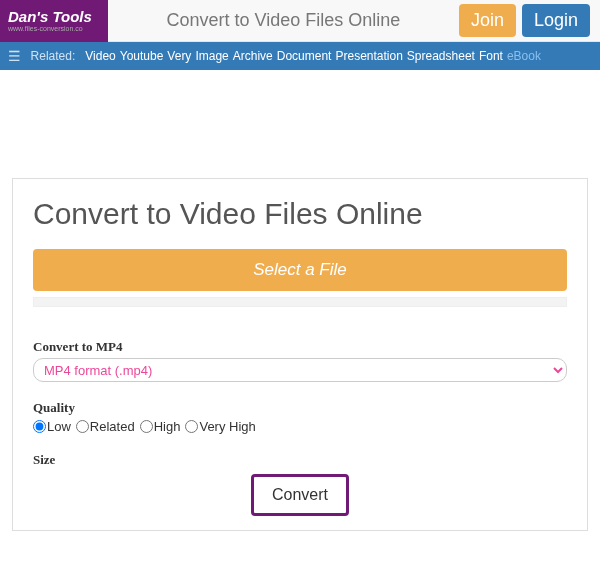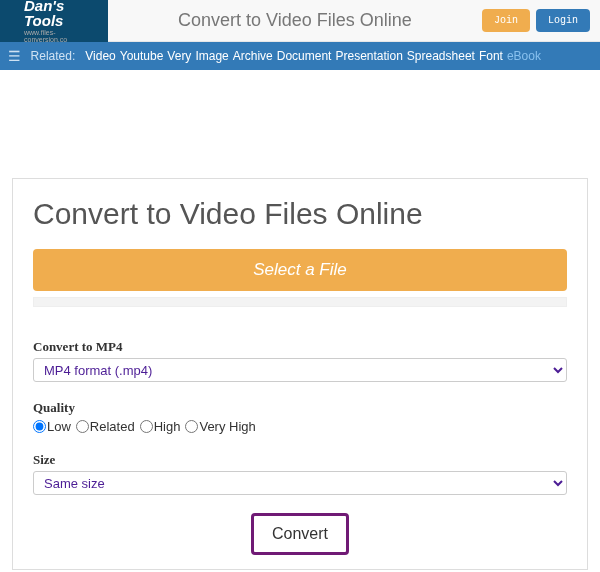--- a/index.html
+++ b/index.html
@@ -1,45 +1,45 @@
 <!DOCTYPE html>
 <html><head>
   <meta charset="utf-8">
   <style>
     * { margin: 0; padding: 0; box-sizing: border-box; }
     body { font-family: "Helvetica Neue", Helvetica, Arial, sans-serif; font-size: 14px; color: #333; background: #fff; width: 600px; }
     
     .topbar { background: #f8f8f8; border-bottom: 1px solid #e7e7e7; height: 42px; display: flex; align-items: center; }
-    .brand-box { background: #0c4a6e; height: 42px; display: flex; flex-direction: column; justify-content: center; padding: 0 24px; width: 108px; }
+    .brand-box { background: #701a75; height: 42px; display: flex; flex-direction: column; justify-content: center; padding: 0 8px; width: 108px; }
     .brand-title { color: #fff; font-weight: bold; font-size: 15px; font-style: italic; line-height: 1; }
     .brand-sub { color: #aaa; font-size: 7px; line-height: 1; margin-top: 1px; }
     .top-title { flex: 1; text-align: center; color: #777; font-size: 18px; }
     .top-actions { display: flex; gap: 6px; padding-right: 10px; }
-    .btn { border: none; border-radius: 4px; padding: 6px 12px; font-size: 10px; color: #fff; cursor: pointer; font-family: Liberation Mono, monospace; }
+    .btn { border: none; border-radius: 4px; padding: 6px 12px; font-size: 18px; color: #fff; cursor: pointer; }
     .btn-join { background: #f0ad4e; }
     .btn-login { background: #337ab7; }
     
     .navbar { background: #337ab7; height: 28px; display: flex; align-items: center; padding: 0 8px; gap: 10px; font-size: 12px; color: #fff; }
     .hamburger { color: #cfe2f3; font-size: 14px; }
     .related-label { color: #cfe2f3; }
     .nav-links { display: flex; gap: 4px; flex-wrap: nowrap; overflow: hidden; }
     .nav-link { color: #fff; white-space: nowrap; cursor: pointer; }
     .nav-link:last-child { color: #88c0ee; }
     
     .spacer { height: 108px; }
     
     .card { margin: 0 12px 12px 12px; border: 1px solid #ddd; padding: 18px 20px 14px 20px; }
     .card h1 { font-size: 30px; color: #555; font-weight: 500; margin-bottom: 18px; }
     
     .file-btn-wrap { margin-bottom: 6px; }
     .file-btn { width: 100%; background: #f0ad4e; color: #fff; border: none; border-radius: 4px; padding: 11px 0; font-size: 17px; cursor: pointer; font-style: italic; }
     .file-bar { width: 100%; height: 10px; background: #f3f3f3; border: 1px solid #eee; margin-bottom: 32px; }
     
     .field-label { font-weight: bold; font-size: 13px; margin-bottom: 3px; display: block; font-family: Liberation Serif, serif; }
-    .select { width: 100%; height: 24px; border: 1px solid #ccc; border-radius: 3px; background: #fff; padding: 0 6px; margin-bottom: 18px; font-size: 13px; color: #4c1d95; }
+    .select { width: 100%; height: 24px; border: 1px solid #ccc; border-radius: 10px; background: #fff; padding: 0 6px; margin-bottom: 18px; font-size: 13px; color: #ec4899; }
     
     .radio-row { display: flex; gap: 4px; align-items: center; margin-bottom: 18px; font-size: 13px; }
     .radio-row label { display: inline-flex; align-items: center; margin-right: 1px; }
     .radio-row input { margin-right: 1px; }
     
     .convert-wrap { text-align: center; margin-top: 6px; }
     .convert-btn { background: #fff; border: 3px solid #701a75; border-radius: 4px; padding: 9px 18px; font-size: 16px; color: #333; cursor: pointer; }
   </style>
 </head>
 <body>
@@ -102,20 +102,17 @@
         <input type="radio" name="q" style="">
         <span>High</span>
       </label>
     <label>
         <input type="radio" name="q" style="">
         <span>Very High</span>
       </label>
   </div>
   
   <label class="field-label">Size</label>
-  <select class="select" style="margin-bottom:12px;">
-    <option>Same size</option>
-  </select>
   
   <div class="convert-wrap">
     <button class="convert-btn">Convert</button>
   </div>
 </div>
 
 </body></html>

